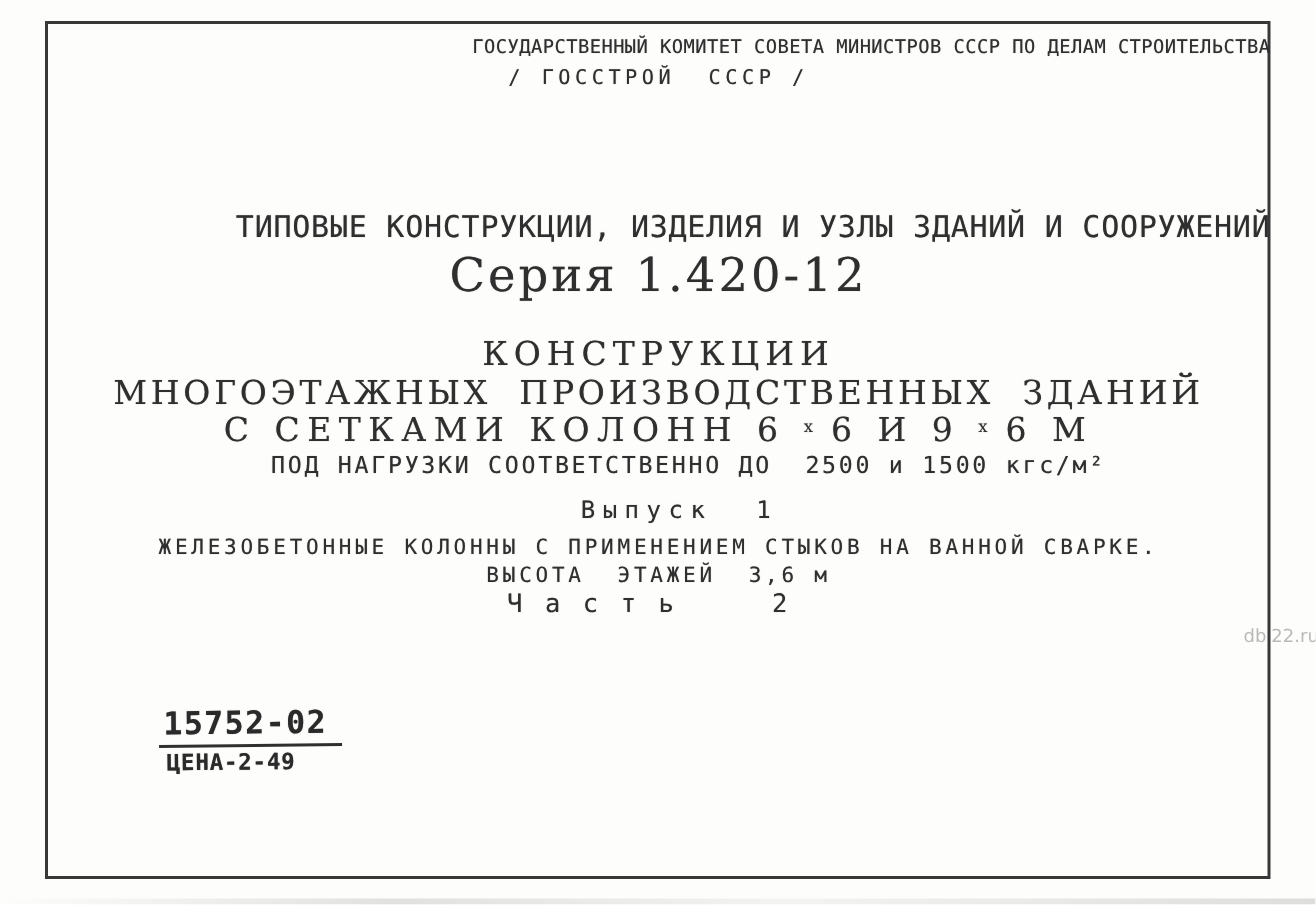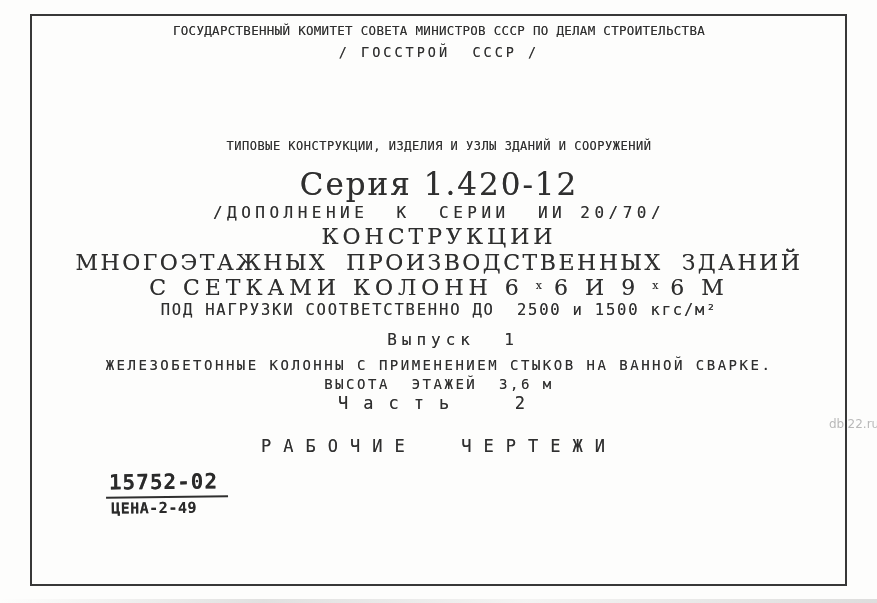--- a/index.html
+++ b/index.html
@@ -32,29 +32,29 @@
     left: 31px;
     width: 816px;
     text-align: center;
     white-space: pre;
     color: #2f2f2f;
     text-shadow: 0 0 0.6px rgba(45,45,45,0.55);
     font-family: "DejaVu Sans Mono", monospace;
   }
   .serif { font-family: "DejaVu Serif", serif; }
 
-  .l-committee1 { top: 23px;  font-size: 12.5px; letter-spacing: 0.3px; }
+  .l-committee1 { top: 23px;  font-size: 12.5px; letter-spacing: 0.3px; text-align: right; }
   .l-committee2 { top: 44px;  font-size: 13.5px; letter-spacing: 3px; }
-  .l-category   { top: 139px; font-size: 12px;   letter-spacing: 0.5px; }
+  .l-category   { top: 139px; font-size: 20px;   letter-spacing: 0.5px; text-align: right; }
   .l-series     { top: 166px; font-size: 31px;   letter-spacing: 2px; }
   .l-seriesnote { top: 203px; font-size: 16px;   letter-spacing: 4.5px; }
   .l-title1     { top: 224px; font-size: 22px;   letter-spacing: 4px; }
   .l-title2     { top: 250px; font-size: 22px;   letter-spacing: 2.5px; }
   .l-title3     { top: 275px; font-size: 22px;   letter-spacing: 5px; }
-  .l-load       { top: 301px; font-size: 15.5px; letter-spacing: 1.8px; }
+  .l-load       { top: 301px; font-size: 15.5px; letter-spacing: 1.8px; margin-left: 20px; }
   .l-issue      { top: 330px; font-size: 16px;   letter-spacing: 5px; padding-left: 28px; }
   .l-desc1      { top: 357px; font-size: 14px;   letter-spacing: 2.5px; }
   .l-desc2      { top: 376px; font-size: 14px;   letter-spacing: 2.5px; text-align: center; }
   .l-part       { top: 393px; font-size: 17px;   letter-spacing: 15px; text-align: center; }
   .l-doctype    { top: 436px; font-size: 17px;   letter-spacing: 12px; }
 
   .sup {
     font-size: 0.5em;
     vertical-align: 0.55em;
     letter-spacing: normal;
@@ -117,39 +117,37 @@
   <div class="frame"></div>
 
   <div class="line l-committee1">ГОСУДАРСТВЕННЫЙ КОМИТЕТ СОВЕТА МИНИСТРОВ СССР ПО ДЕЛАМ СТРОИТЕЛЬСТВА</div>
 
   <div class="line l-committee2">/ ГОССТРОЙ  СССР /</div>
 
   <div class="line l-category">ТИПОВЫЕ КОНСТРУКЦИИ, ИЗДЕЛИЯ И УЗЛЫ ЗДАНИЙ И СООРУЖЕНИЙ</div>
 
   <div class="line l-series serif">Серия 1.420-12</div>
 
-  <div class="line l-seriesnote">/ДОПОЛНЕНИЕ  К  СЕРИИ  ИИ 20/70/</div>
 
   <div class="line l-title1 serif">КОНСТРУКЦИИ</div>
 
   <div class="line l-title2 serif">МНОГОЭТАЖНЫХ  ПРОИЗВОДСТВЕННЫХ  ЗДАНИЙ</div>
 
   <div class="line l-title3 serif"><span>С СЕТКАМИ КОЛОНН 6 </span><span class="sup">x</span><span> 6 И 9 </span><span class="sup">x</span><span> 6 М</span></div>
 
   <div class="line l-load">ПОД НАГРУЗКИ СООТВЕТСТВЕННО ДО  2500 и 1500 кгс/м²</div>
 
   <div class="line l-issue">Выпуск  1</div>
 
   <div class="line l-desc1">ЖЕЛЕЗОБЕТОННЫЕ КОЛОННЫ С ПРИМЕНЕНИЕМ СТЫКОВ НА ВАННОЙ СВАРКЕ.</div>
 
   <div class="line l-desc2">ВЫСОТА  ЭТАЖЕЙ  3,6 м</div>
 
   <div class="line l-part">Часть  2</div>
 
-  <div class="line l-doctype">РАБОЧИЕ  ЧЕРТЕЖИ</div>
 
   <div class="stamp">
     <div class="stamp-code">15752-02</div>
     <div class="stamp-price">ЦЕНА-2-49</div>
   </div>
 
   <div class="scan-edge"></div>
 
 </div>
 

